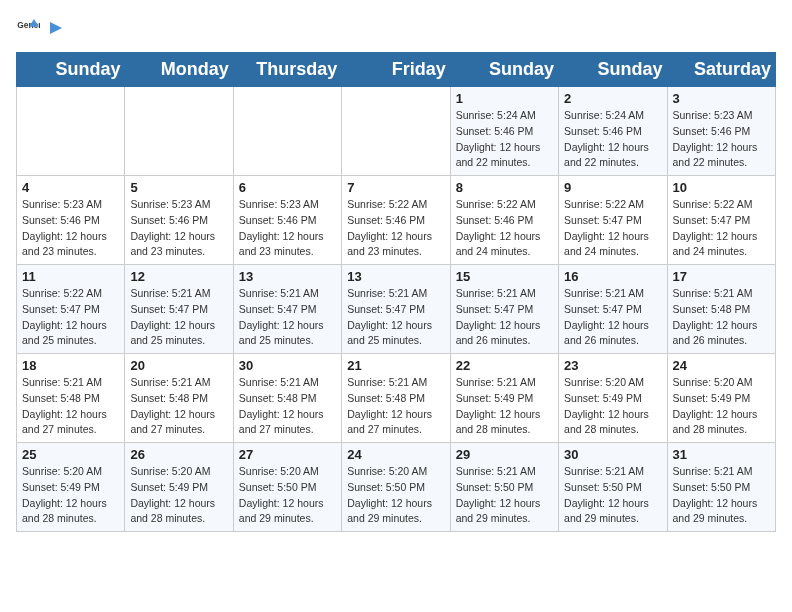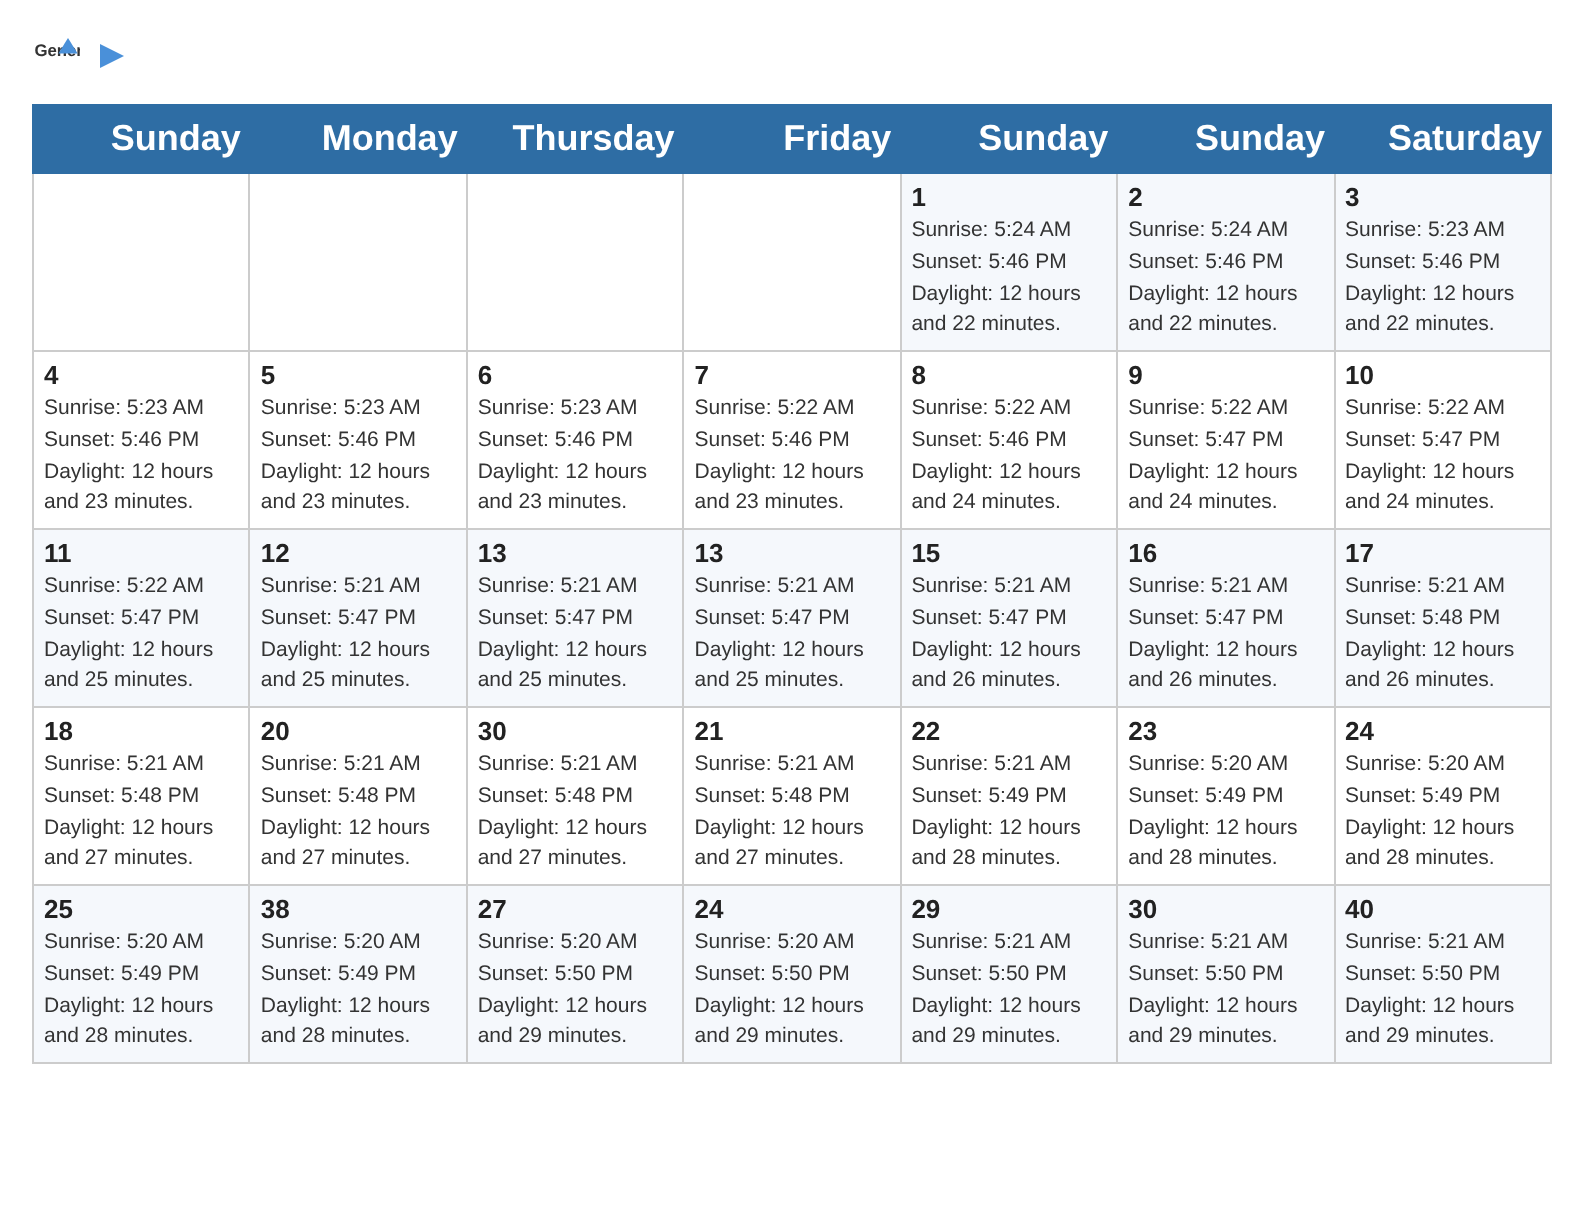--- a/index.html
+++ b/index.html
@@ -242,38 +242,38 @@
           <span class="day-num">24</span>
           <div class="day-info">Sunrise: 5:20 AM<br>Sunset: 5:49 PM<br>Daylight: 12 hours<br>and 28 minutes.</div>
         </td>
       </tr>
       <tr>
         <td>
           <span class="day-num">25</span>
           <div class="day-info">Sunrise: 5:20 AM<br>Sunset: 5:49 PM<br>Daylight: 12 hours<br>and 28 minutes.</div>
         </td>
         <td>
-          <span class="day-num">38</span>
+          <span class="day-num">26</span>
           <div class="day-info">Sunrise: 5:20 AM<br>Sunset: 5:49 PM<br>Daylight: 12 hours<br>and 28 minutes.</div>
         </td>
         <td>
           <span class="day-num">27</span>
           <div class="day-info">Sunrise: 5:20 AM<br>Sunset: 5:50 PM<br>Daylight: 12 hours<br>and 29 minutes.</div>
         </td>
         <td>
           <span class="day-num">24</span>
           <div class="day-info">Sunrise: 5:20 AM<br>Sunset: 5:50 PM<br>Daylight: 12 hours<br>and 29 minutes.</div>
         </td>
         <td>
           <span class="day-num">29</span>
           <div class="day-info">Sunrise: 5:21 AM<br>Sunset: 5:50 PM<br>Daylight: 12 hours<br>and 29 minutes.</div>
         </td>
         <td>
           <span class="day-num">30</span>
           <div class="day-info">Sunrise: 5:21 AM<br>Sunset: 5:50 PM<br>Daylight: 12 hours<br>and 29 minutes.</div>
         </td>
         <td>
-          <span class="day-num">40</span>
+          <span class="day-num">31</span>
           <div class="day-info">Sunrise: 5:21 AM<br>Sunset: 5:50 PM<br>Daylight: 12 hours<br>and 29 minutes.</div>
         </td>
       </tr>
     </tbody>
 </table>
 
 </body></html>

